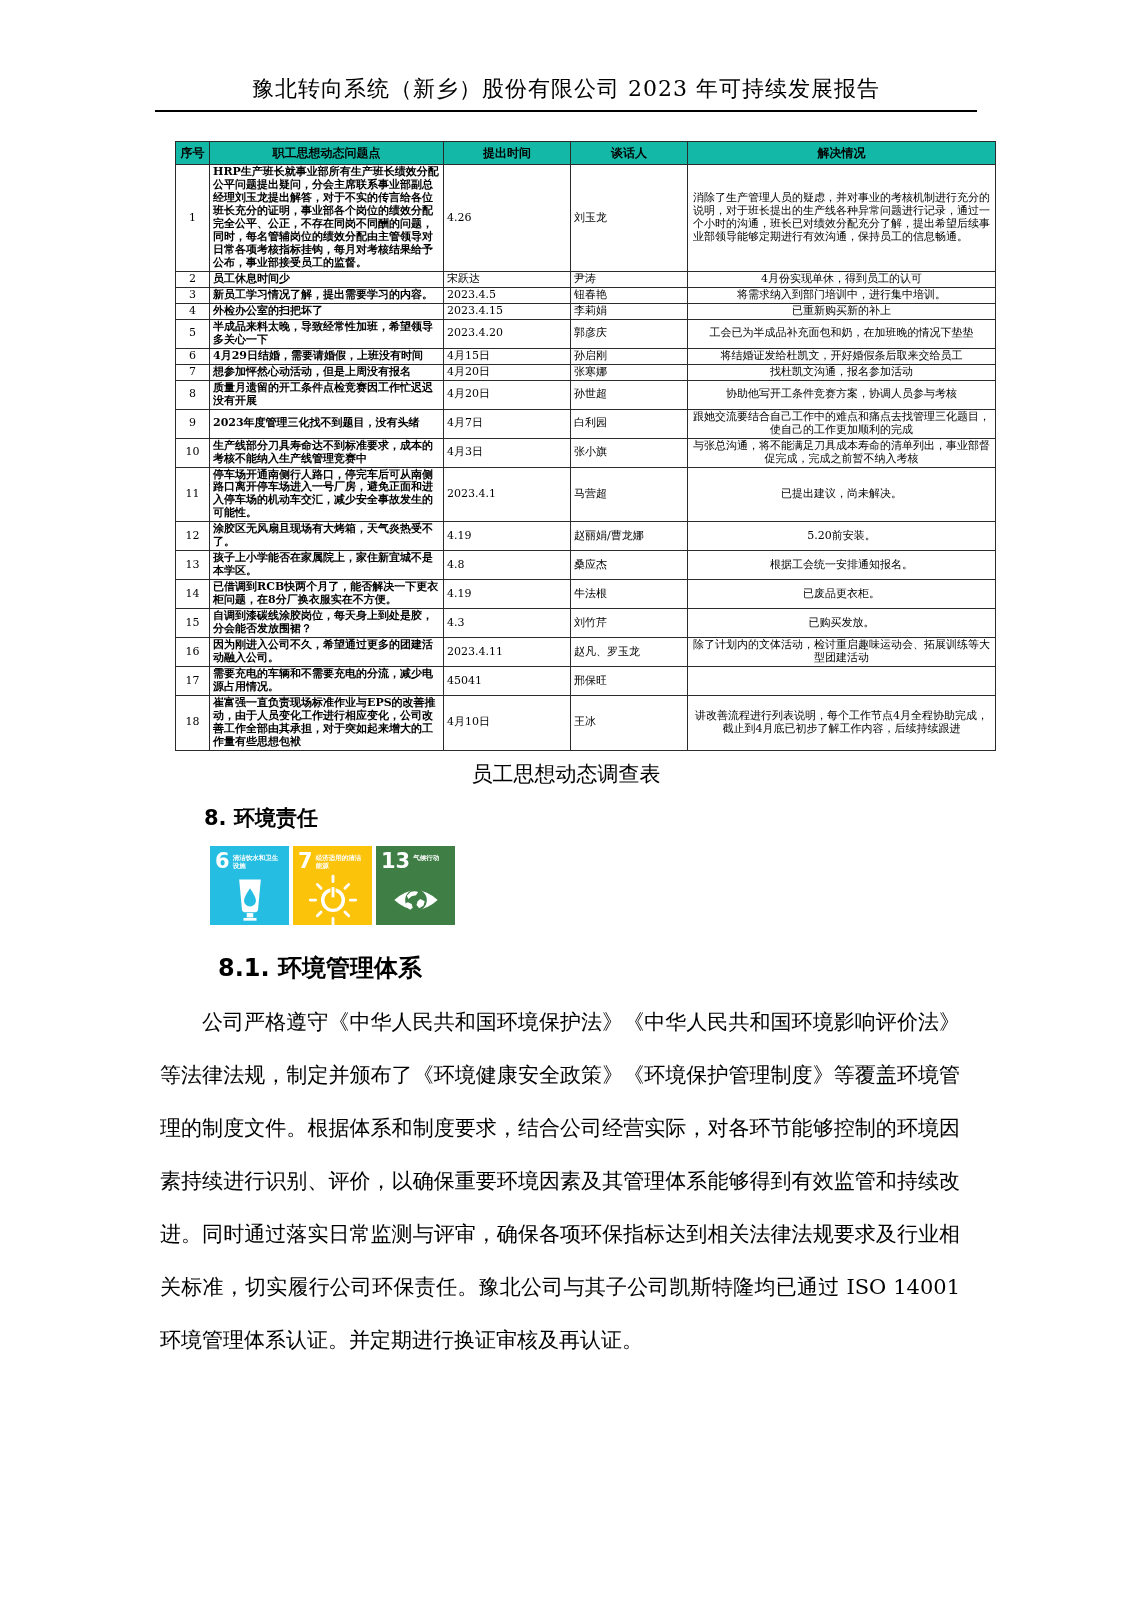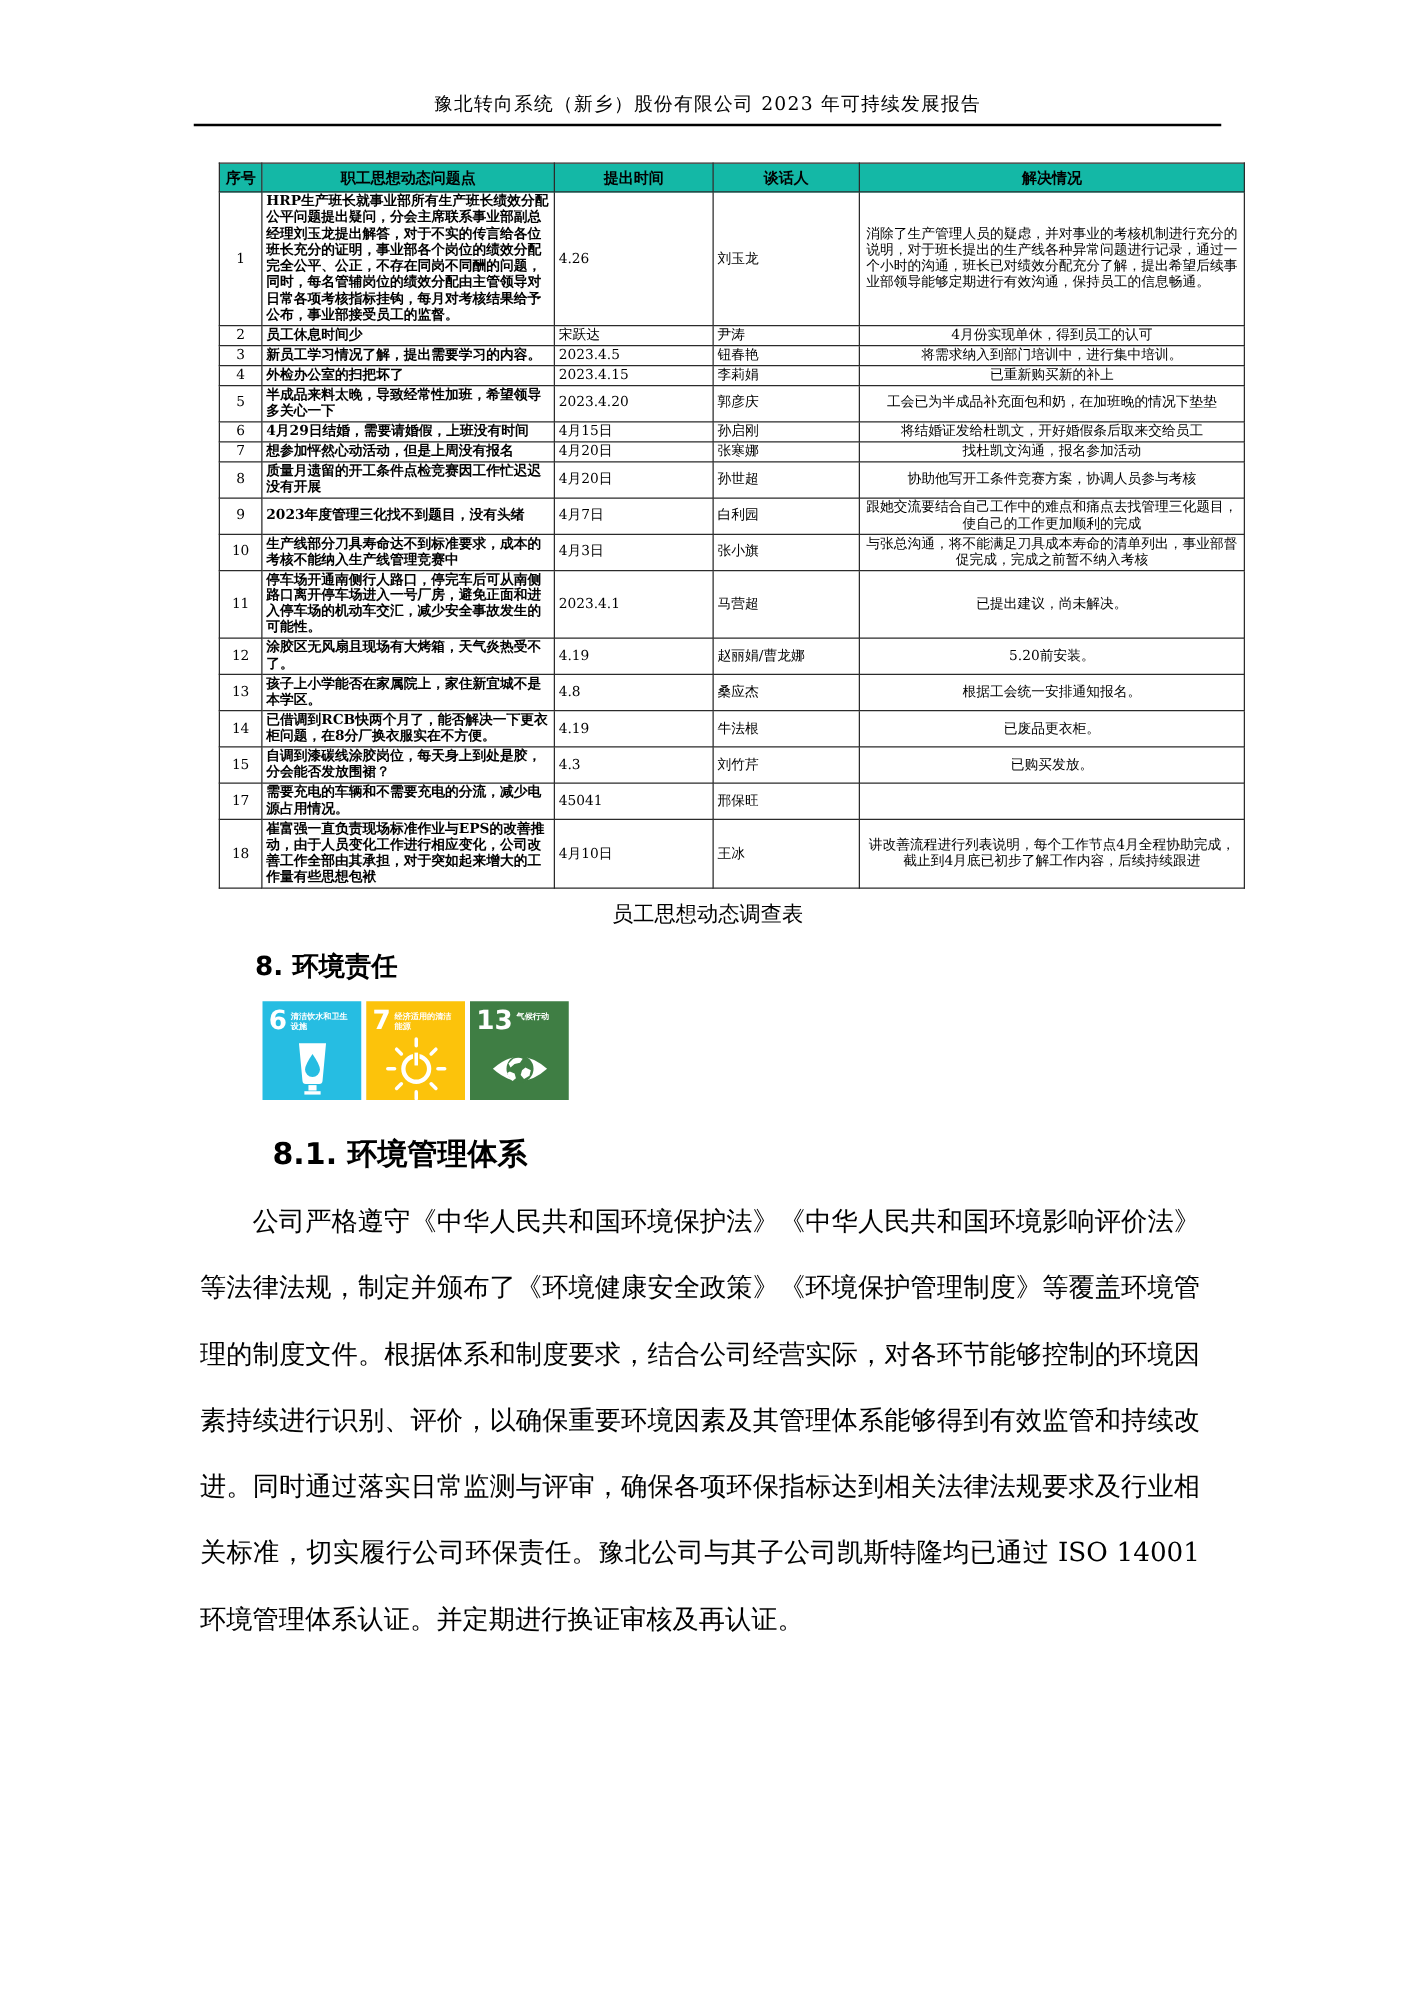--- a/index.html
+++ b/index.html
@@ -1,36 +1,36 @@
 <!DOCTYPE html>
 <html><head>
 <meta charset="utf-8">
 <style>
   html,body{margin:0;padding:0;background:#ffffff;}
   body{font-family:"DejaVu Serif","Liberation Serif",serif;color:#000;}
   .page{position:relative;width:1132px;height:1600px;margin:0 auto;background:#fff;overflow:hidden;}
 
   
   .doc-header{padding-top:74px;text-align:center;}
-  .doc-header .title{font-size:15px;letter-spacing:1px;}
+  .doc-header .title{font-size:22px;letter-spacing:1px;}
   .header-rule{margin:6px 155px 0 155px;border-bottom:2.5px solid #000;}
 
   
   .tbl-wrap{margin:29px 0 0 175px;width:820px;}
   table.survey{border-collapse:collapse;width:820px;table-layout:fixed;
                font-size:11px;line-height:1.18;}
   table.survey th,table.survey td{border:1px solid #2b2b2b;padding:1px 3px;vertical-align:middle;
                word-break:break-all;}
   table.survey th{background:#14b8a6;font-weight:bold;font-size:12px;padding:4px 2px;}
   td.c-idx{text-align:center;}
   td.c-q{text-align:left;font-weight:bold;padding-left:4px;}
   td.c-date,td.c-person{text-align:left;}
   td.c-res{text-align:center;}
   td.c-res.long{text-align:justify;text-align-last:left;padding:2px 5px;}
-  .caption{text-align:center;font-size:17px;margin-top:9px;}
+  .caption{text-align:center;font-size:21px;margin-top:9px;}
 
   
   .h1{margin:16px 0 0 204px;font-size:21px;font-weight:bold;font-family:"DejaVu Sans","Liberation Sans",sans-serif;}
   .h2{margin:27px 0 0 218px;font-size:24px;font-weight:bold;font-family:"DejaVu Sans","Liberation Sans",sans-serif;}
 
   
   .sdg-row{margin:14px 0 0 210px;display:flex;gap:4px;}
   .sdg-card{position:relative;width:79px;height:79px;display:block;}
   .sdg-head{position:absolute;top:5px;left:5px;right:3px;display:flex;color:#fff;}
   .sdg-num{font-size:21px;line-height:20px;font-weight:bold;font-family:"DejaVu Sans","Liberation Sans",sans-serif;}
@@ -173,20 +173,27 @@
             <td class="c-res">已废品更衣柜。</td>
           </tr>
           <tr>
             <td class="c-idx">15</td>
             <td class="c-q">自调到漆碳线涂胶岗位，每天身上到处是胶，分会能否发放围裙？</td>
             <td class="c-date">4.3</td>
             <td class="c-person">刘竹芹</td>
             <td class="c-res">已购买发放。</td>
           </tr>
           <tr>
+            <td class="c-idx">16</td>
+            <td class="c-q">因为刚进入公司不久，希望通过更多的团建活动融入公司。</td>
+            <td class="c-date">2023.4.11</td>
+            <td class="c-person">赵凡、罗玉龙</td>
+            <td class="c-res">除了计划内的文体活动，检讨重启趣味运动会、拓展训练等大型团建活动</td>
+          </tr>
+          <tr>
             <td class="c-idx">17</td>
             <td class="c-q">需要充电的车辆和不需要充电的分流，减少电源占用情况。</td>
             <td class="c-date">45041</td>
             <td class="c-person">邢保旺</td>
             <td class="c-res"></td>
           </tr>
           <tr>
             <td class="c-idx">18</td>
             <td class="c-q">崔富强一直负责现场标准作业与EPS的改善推动，由于人员变化工作进行相应变化，公司改善工作全部由其承担，对于突如起来增大的工作量有些思想包袱</td>
             <td class="c-date">4月10日</td>

